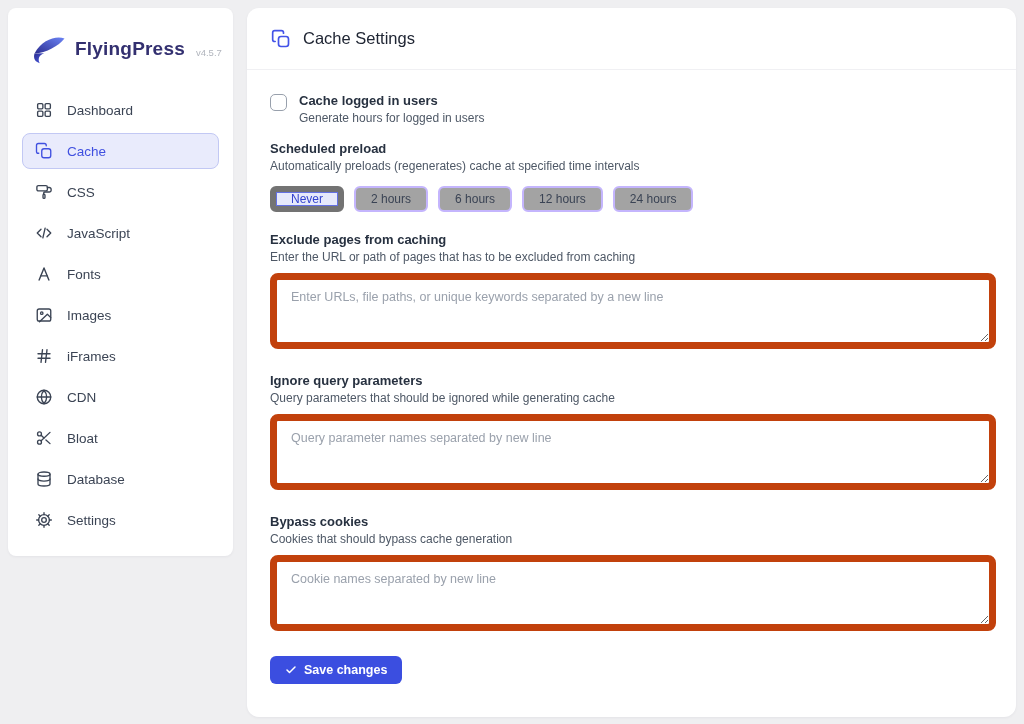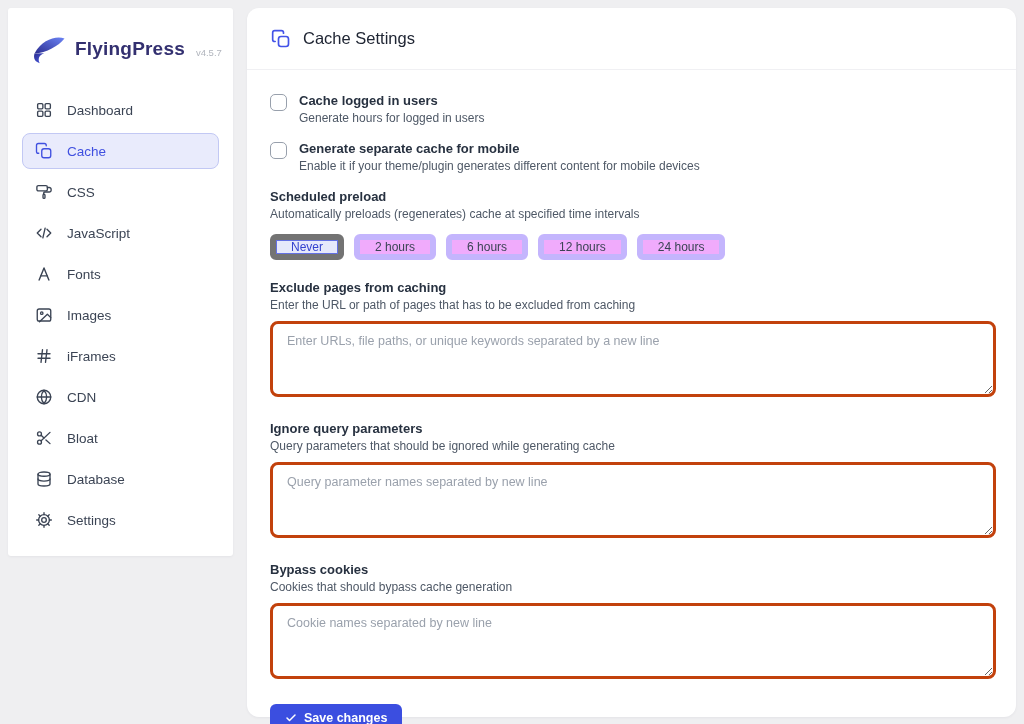--- a/index.html
+++ b/index.html
@@ -6,21 +6,21 @@
   html,body { width:1024px; height:724px; overflow:hidden; }
   body {
     background:#efeff1;
     font-family:"Liberation Sans", sans-serif;
     color:#2c3545;
   }
   .layout { display:flex; gap:14px; padding:8px; height:100%; }
 
   
   .sidebar {
-    width:225px; height:548px; background:#ffffff; border-radius:3px;
+    width:225px; height:548px; background:#ffffff; border-radius:8px;
     box-shadow:0 1px 3px rgba(20,25,60,.05); padding:26px 14px 0 14px; flex:none;
   }
   .logo-row { display:flex; align-items:center; gap:9px; padding-left:8px; margin-bottom:28px; }
   .logo-mark { width:36px; height:30px; flex:none; }
   .brand { font-size:19px; font-weight:bold; color:#333070; letter-spacing:.2px; }
   .version { font-size:9.5px; color:#b1b5bd; margin-left:2px; margin-top:6px; }
 
   .nav-item {
     display:flex; align-items:center; gap:14px; height:36px; padding:0 12px;
     border:1px solid transparent; border-radius:8px; margin-bottom:5px;
@@ -48,30 +48,30 @@
   .checkbox {
     width:17px; height:17px; border:1.6px solid #98a0ac; border-radius:5px;
     background:#fff; margin-top:1px; flex:none; cursor:pointer;
   }
   .field-label { font-size:13px; font-weight:bold; color:#273140; }
   .field-desc { font-size:12px; color:#4e5866; margin-top:3px; }
 
   .section { margin-top:20px; }
   .btn-group { display:flex; gap:10px; margin-top:13px; }
   .pill-btn {
-    height:26px; padding:0 15px; font-size:12px; background:#f0abfc;
-    border:6px solid #c4b5fd; border-radius:6px; color:#3a4354; cursor:pointer;
+    height:26px; padding:0 15px; font-size:12px; background:#a3a3a3;
+    border:2px solid #c4b5fd; border-radius:6px; color:#3a4354; cursor:pointer;
     font-family:inherit;
   }
   .pill-btn.selected {
     background:#e6e9fb; border:6px solid #737373; color:#3443cf; box-shadow:0 0 0 1px #6370e3 inset;
   }
 
   textarea {
-    width:100%; height:76px; margin-top:9px; border:3px solid #c2410c; border-radius:8px;
+    width:100%; height:76px; margin-top:9px; border:7px solid #c2410c; border-radius:8px;
     padding:10px 14px; font-size:12.5px; font-family:inherit; color:#2c3545;
     resize:vertical; outline:none;
   }
   textarea::placeholder { color:#9aa1ac; }
 
   .save-btn {
     margin-top:21px; height:28px; padding:0 15px; display:inline-flex; align-items:center; gap:7px;
     background:#3b4ee0; color:#fff; border:none; border-radius:6px; font-size:12.5px; font-weight:bold;
     cursor:pointer; font-family:inherit;
   }
@@ -223,27 +223,20 @@
     <div class="main-body">
 
       <div class="check-row">
         <div class="checkbox"></div>
         <div>
           <div class="field-label">Cache logged in users</div>
           <div class="field-desc">Generate hours for logged in users</div>
         </div>
       </div>
 
-      <div class="check-row">
-        <div class="checkbox"></div>
-        <div>
-          <div class="field-label">Generate separate cache for mobile</div>
-          <div class="field-desc">Enable it if your theme/plugin generates different content for mobile devices</div>
-        </div>
-      </div>
 
       <div class="section" style="margin-top:6px;">
         <div class="field-label">Scheduled preload</div>
         <div class="field-desc">Automatically preloads (regenerates) cache at specified time intervals</div>
         <div class="btn-group">
           <button class="pill-btn selected">Never</button>
           <button class="pill-btn">2 hours</button>
           <button class="pill-btn">6 hours</button>
           <button class="pill-btn">12 hours</button>
           <button class="pill-btn">24 hours</button>

